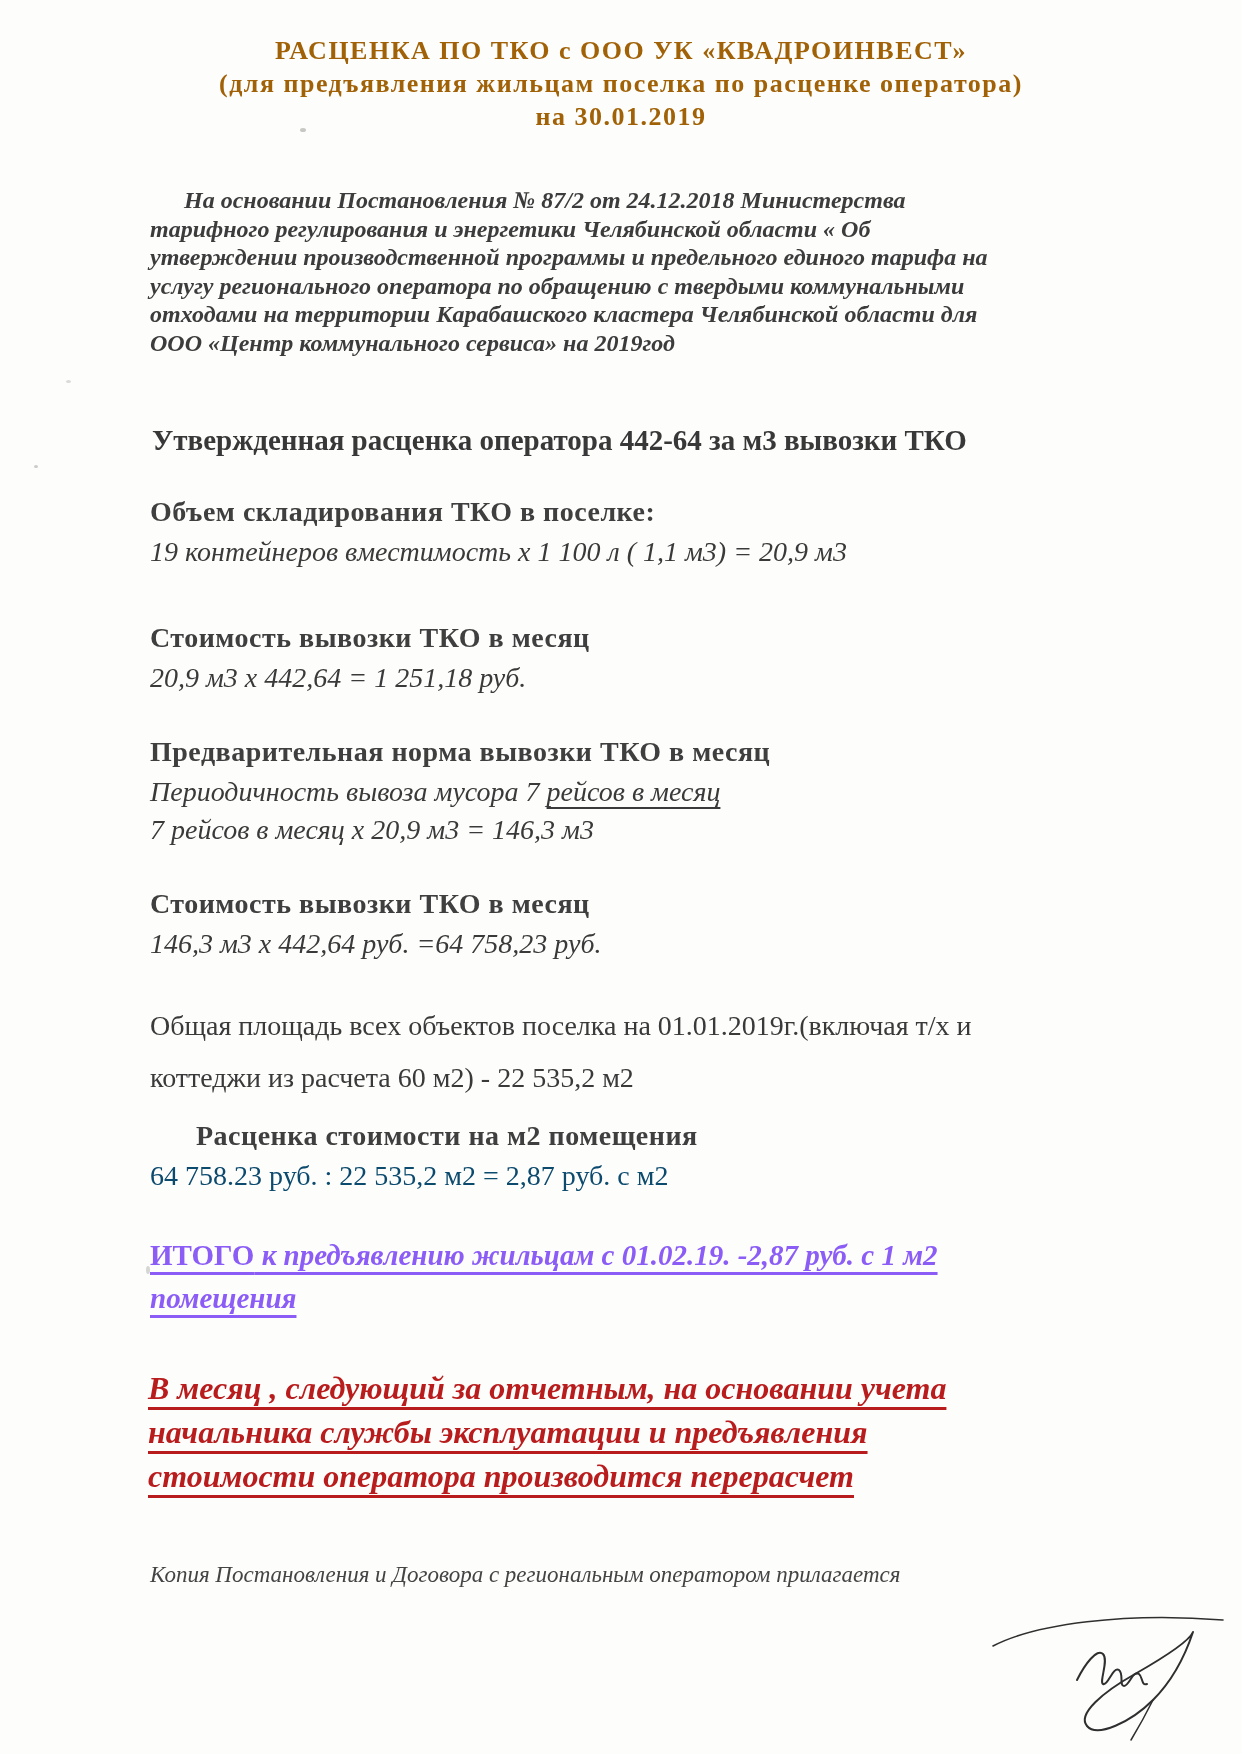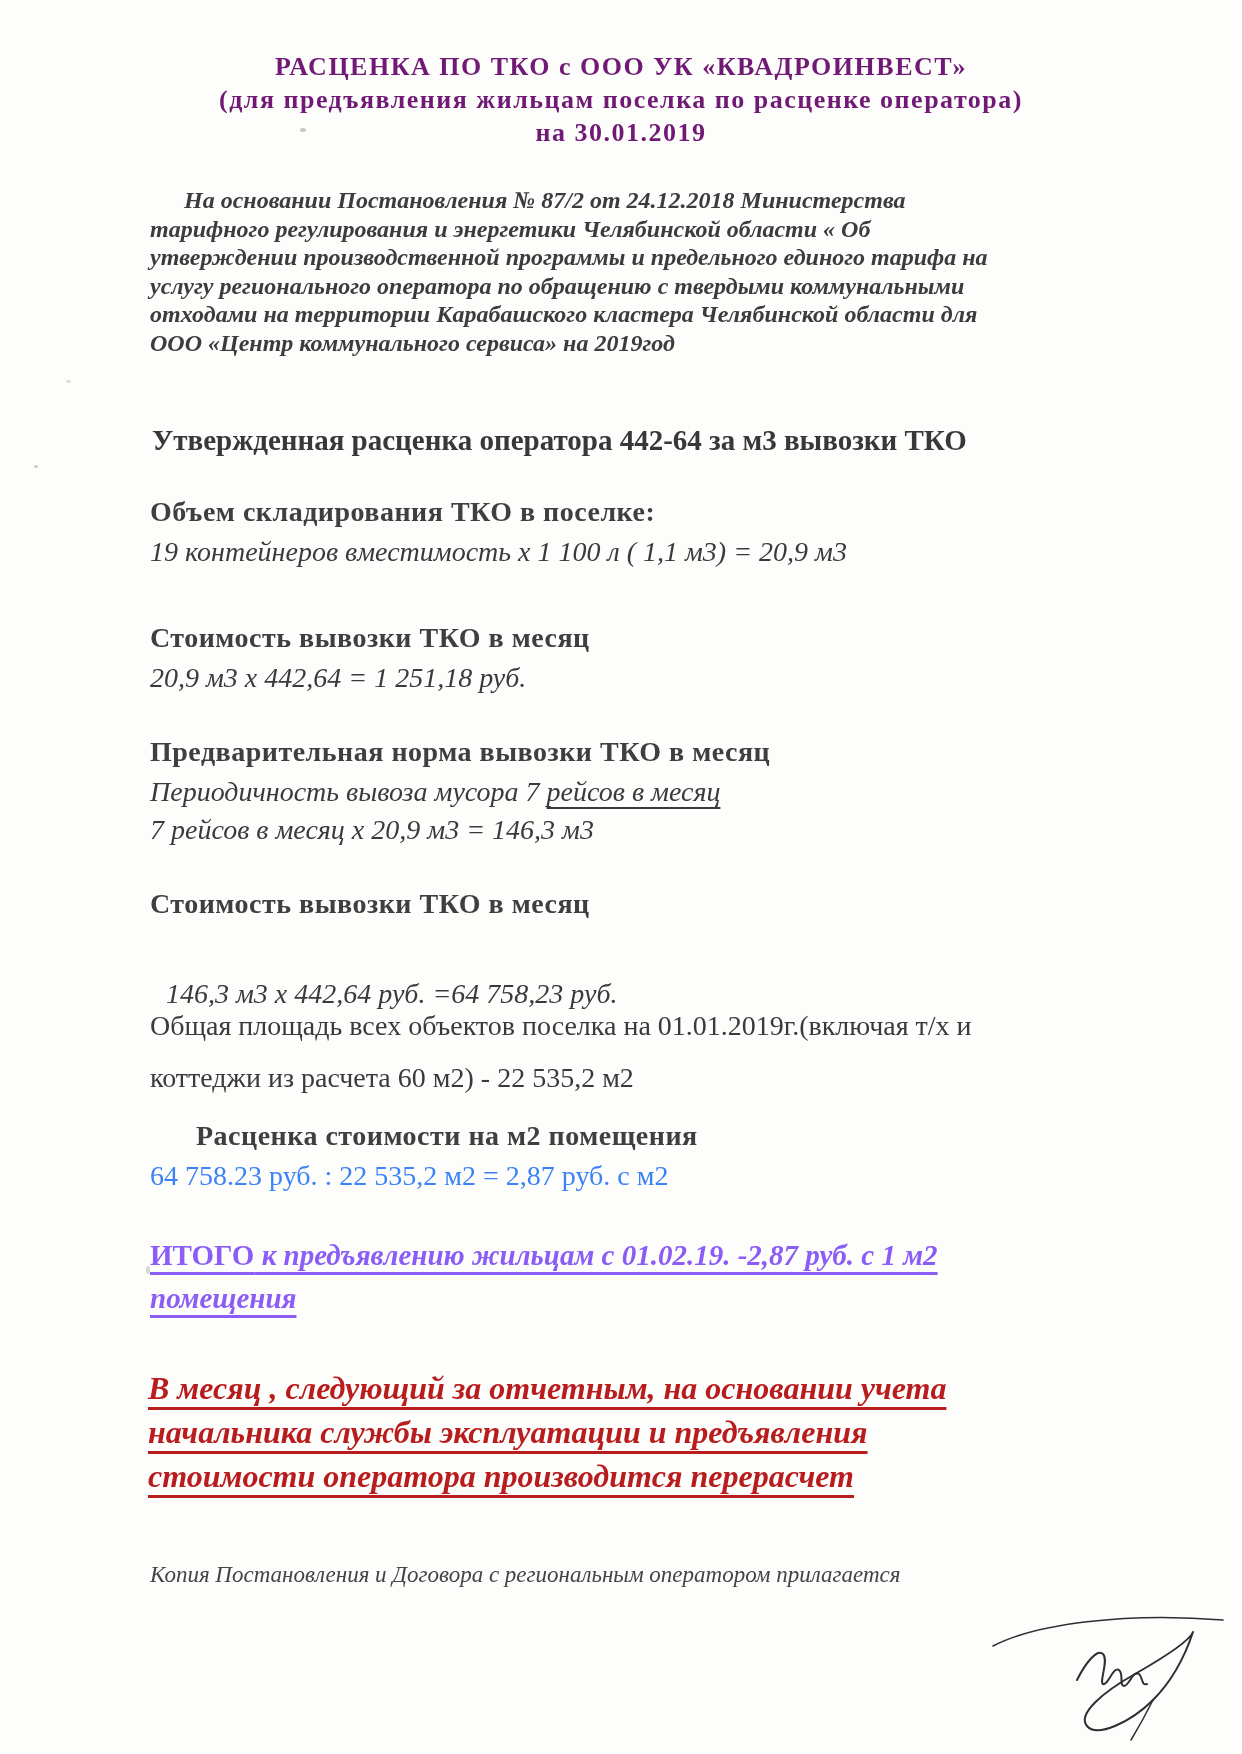--- a/index.html
+++ b/index.html
@@ -7,26 +7,26 @@
     position:relative;
     width:1242px;height:1754px;
     margin:0 auto;
     background:#fdfdfc;
     font-family:"Liberation Serif", serif;
     color:#3a3a3a;
     overflow:hidden;
   }
   .abs{position:absolute;}
   .title-block{
-    left:0;top:50px;width:1242px;
+    left:0;top:34px;width:1242px;
     text-align:center;
     font-weight:bold;
     font-size:26px;line-height:33px;
     letter-spacing:1.5px;
-    color:#701a75;
+    color:#a16207;
   }
   .preamble{
     left:150px;top:186px;width:870px;
     font-weight:bold;font-style:italic;
     font-size:24px;line-height:28.5px;
     text-indent:34px;
     color:#3c3c3c;
   }
   .approved{
     left:152px;top:424px;width:940px;
@@ -34,21 +34,21 @@
     color:#383838;
   }
   .h{
     font-weight:bold;font-size:28px;color:#3f3f3f;
     letter-spacing:.5px;
   }
   .f{
     font-style:italic;font-size:28px;color:#3a3a3a;
   }
   .plain{
-    font-size:28px;color:#3b82f6;
+    font-size:28px;color:#0c4a6e;
   }
   .u-part{
     text-decoration:underline;
     text-decoration-thickness:2px;
     text-underline-offset:6px;
   }
   .area-par{
     left:150px;top:1000px;width:920px;
     font-size:28px;line-height:52px;color:#3a3a3a;
   }
@@ -103,21 +103,21 @@
   <div class="abs h" style="left:150px;top:622px;width:920px;">Стоимость вывозки ТКО в месяц</div>
   <div class="abs f" style="left:150px;top:662px;width:920px;">20,9 м3 х 442,64 = 1 251,18 руб.</div>
 
   <div class="abs h" style="left:150px;top:736px;width:940px;">Предварительная норма вывозки ТКО в месяц</div>
   <div class="abs f" style="left:150px;top:776px;width:940px;">
     <span>Периодичность вывоза мусора 7 </span><span class="u-part">рейсов в месяц</span>
   </div>
   <div class="abs f" style="left:150px;top:814px;width:920px;">7 рейсов в месяц х 20,9 м3 = 146,3 м3</div>
 
   <div class="abs h" style="left:150px;top:888px;width:920px;">Стоимость вывозки ТКО в месяц</div>
-  <div class="abs f" style="left:150px;top:978px;width:920px;margin-left:16px;">146,3 м3 х 442,64 руб. =64 758,23 руб.</div>
+  <div class="abs f" style="left:150px;top:928px;width:920px;">146,3 м3 х 442,64 руб. =64 758,23 руб.</div>
 
   <div class="abs area-par">Общая площадь всех объектов поселка на 01.01.2019г.(включая т/х и коттеджи из расчета 60 м2)  -  22 535,2 м2</div>
 
   <div class="abs h" style="left:150px;top:1120px;width:920px;margin-left:46px;">Расценка стоимости на м2 помещения</div>
   <div class="abs plain" style="left:150px;top:1160px;width:920px;">64 758.23 руб. : 22 535,2 м2  = 2,87 руб. с м2</div>
 
   <div class="abs itogo">
     <span class="lbl">ИТОГО</span><span> к предъявлению жильцам с 01.02.19.   -2,87 руб. с 1 м2 помещения</span>
   </div>
 

